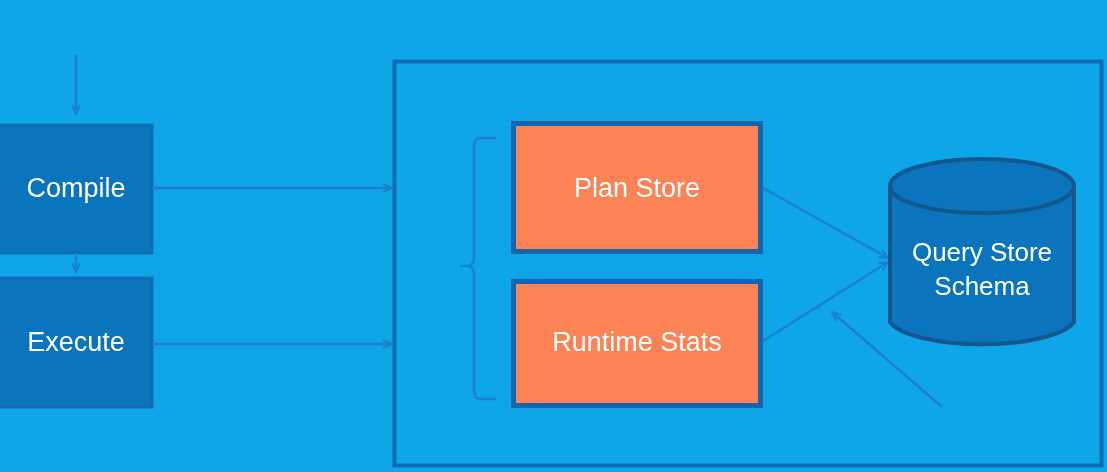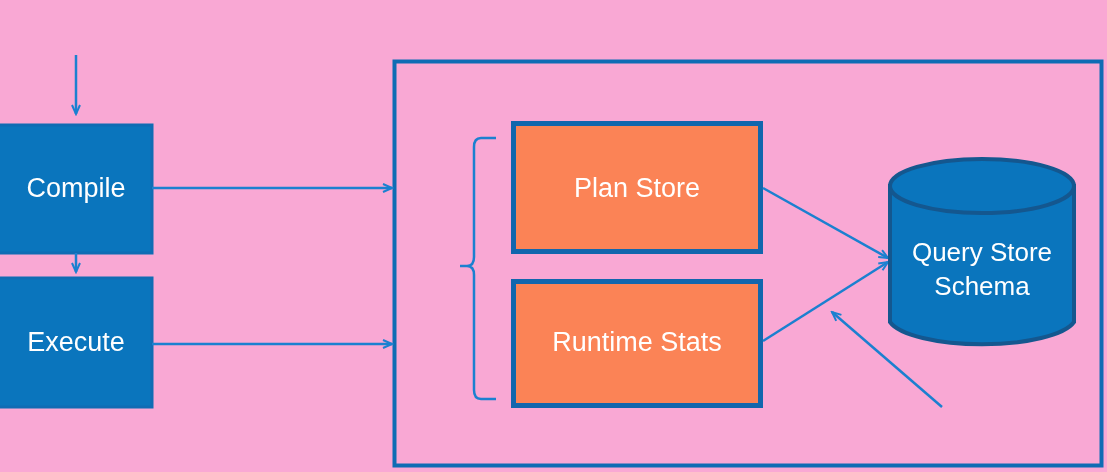--- a/index.html
+++ b/index.html
@@ -4,21 +4,21 @@
 <style>
   html, body {
     margin: 0;
     padding: 0;
     background: #000000;
   }
   #canvas {
     position: relative;
     width: 1107px;
     height: 472px;
-    background: #f9a8d4;
+    background: #0ea5e9;
     overflow: hidden;
     font-family: "Liberation Sans", sans-serif;
   }
   #diagram-svg {
     position: absolute;
     left: 0;
     top: 0;
     width: 1107px;
     height: 472px;
   }

